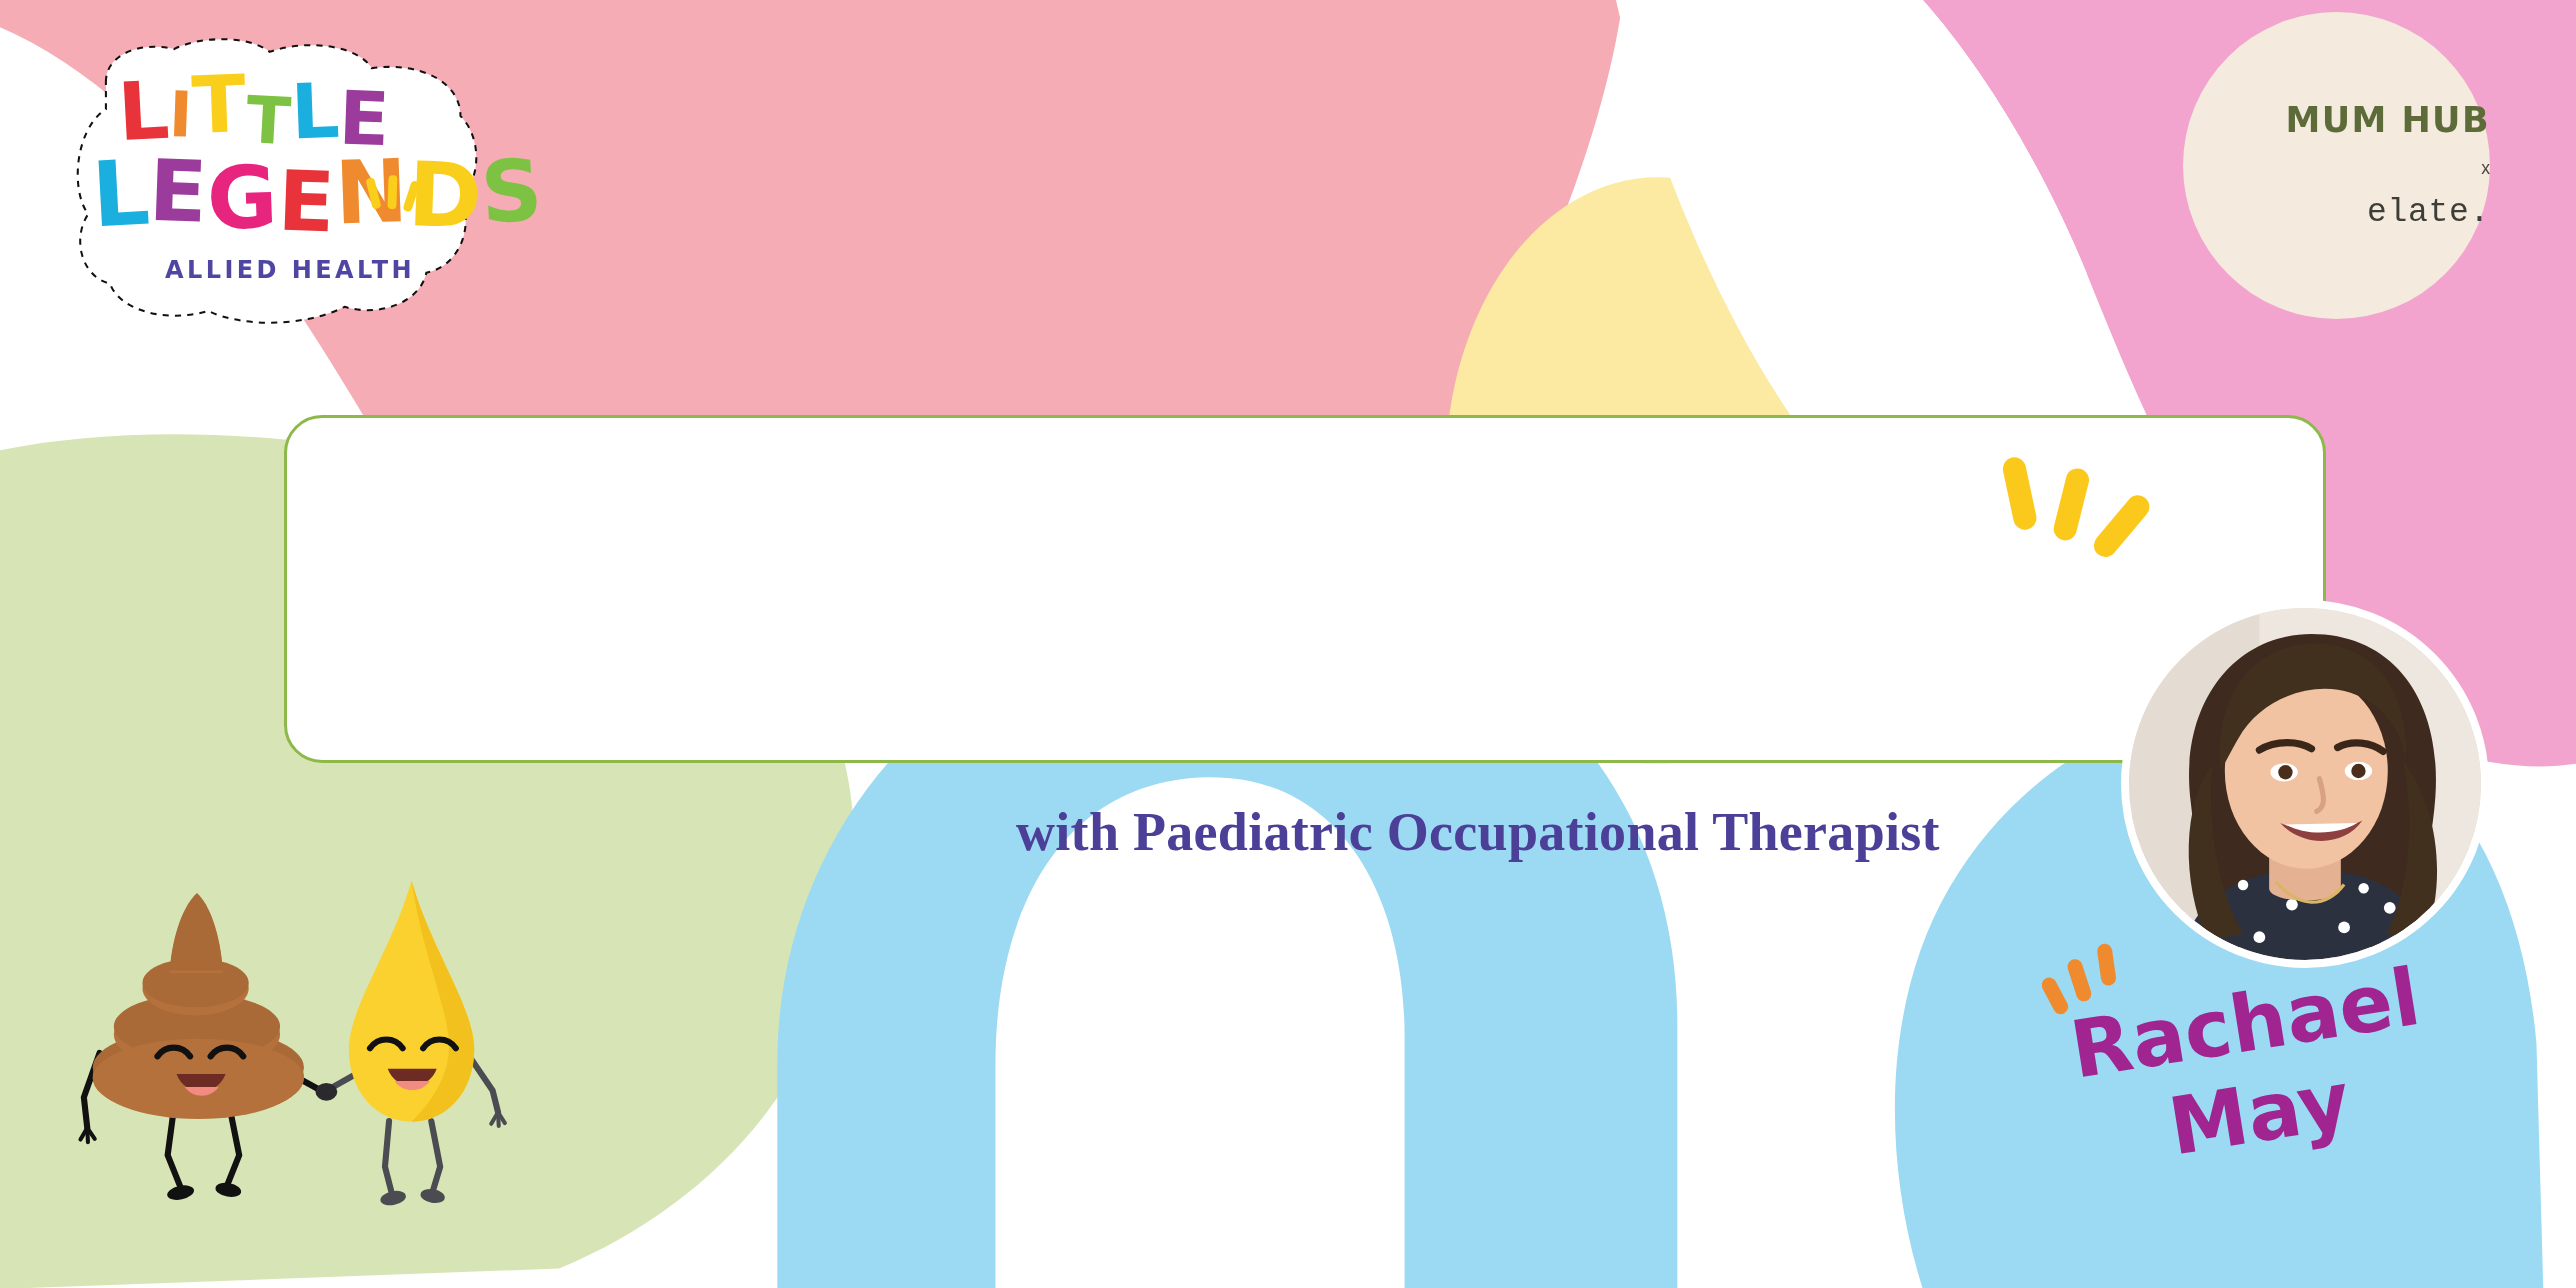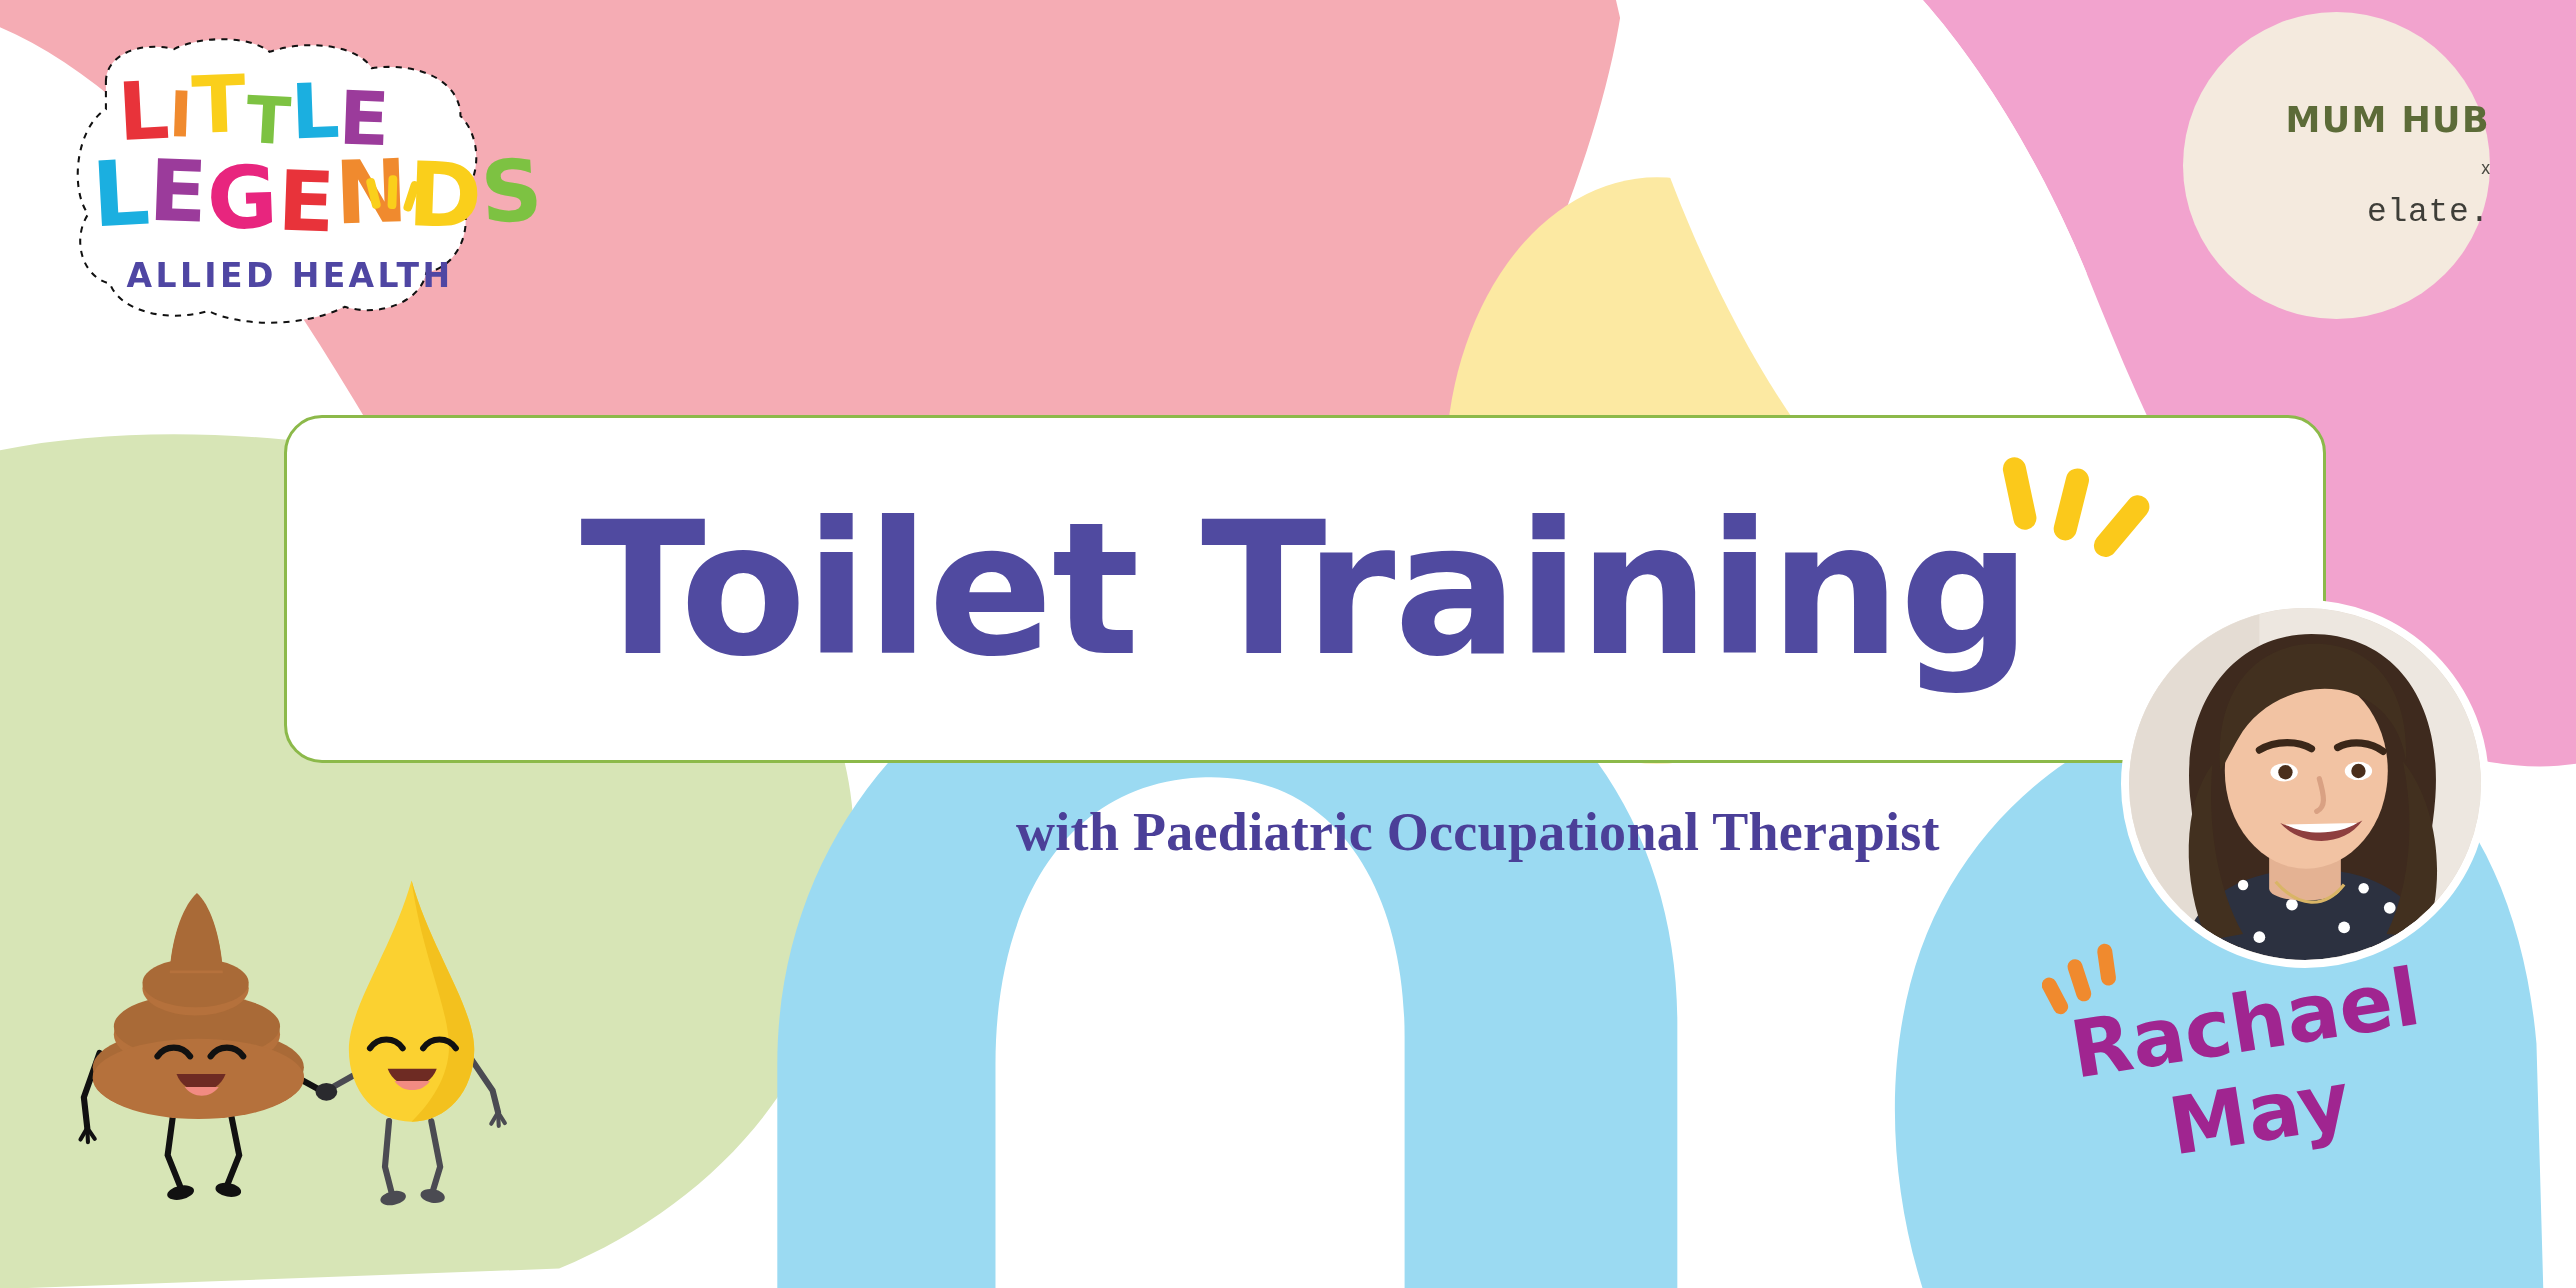--- a/index.html
+++ b/index.html
@@ -22,21 +22,21 @@
   .ll-line{position:absolute;white-space:nowrap;}
   .ll-ch{
     display:inline-block;
     font-family:"DejaVu Sans", sans-serif;
     font-weight:bold;
     line-height:0.9;
   }
   .allied-health{
     position:absolute;left:0;right:0;top:222px;text-align:center;
     font-family:"DejaVu Sans", sans-serif;font-weight:bold;
-    font-size:33px;letter-spacing:3.4px;color:#4f46a3;
+    font-size:24px;letter-spacing:3.4px;color:#4f46a3;
   }
 
   
   .mumhub{
     position:absolute;left:2183px;top:12.3px;width:307px;height:307px;
     border-radius:50%;background:#F4EADE;
     display:flex;flex-direction:column;align-items:flex-end;justify-content:center;
   }
   .mumhub-title{
     font-family:"DejaVu Sans", sans-serif;font-weight:bold;
@@ -134,21 +134,20 @@
     </div>
   </div>
 
   <div class="mumhub">
     <div class="mumhub-title">MUM HUB</div>
     <div class="mumhub-x">x</div>
     <div class="mumhub-sub">elate.</div>
   </div>
 
   <div class="title-card"></div>
-  <div class="main-title">Toilet Training</div>
 
   <svg class="sparkles-title" viewBox="0 0 280 200">
     <rect x="10" y="10" width="34" height="108" rx="17" fill="#FBC91B" transform="rotate(-12 27 64)"></rect>
     <rect x="86" y="26" width="34" height="108" rx="17" fill="#FBC91B" transform="rotate(14 103 80)"></rect>
     <rect x="160" y="58" width="34" height="108" rx="17" fill="#FBC91B" transform="rotate(40 177 112)"></rect>
   </svg>
 
   <div class="subtitle">with Paediatric Occupational Therapist</div>
 
   <div class="headshot">

